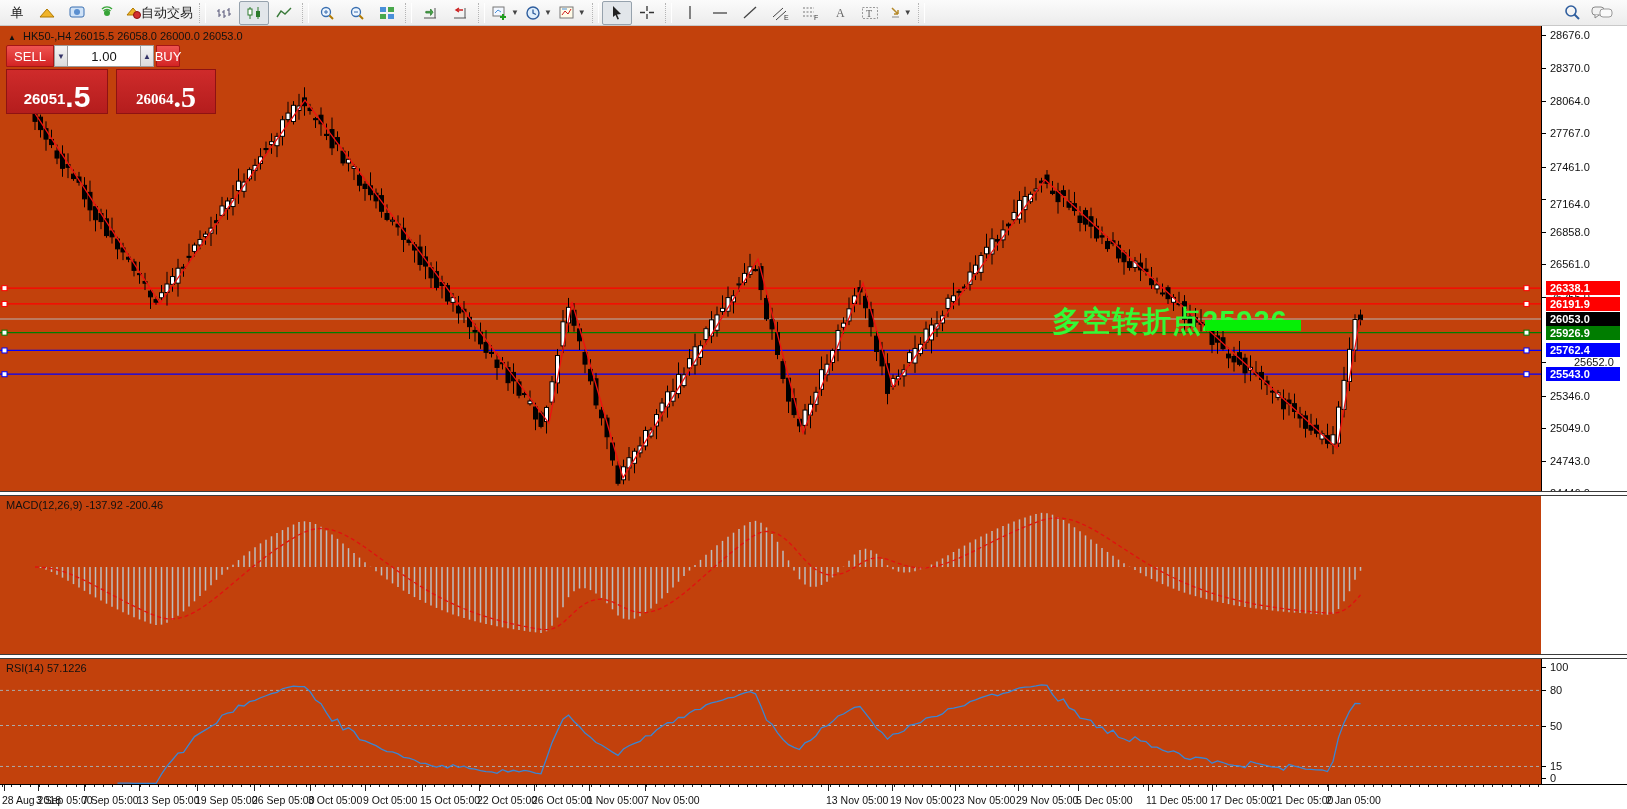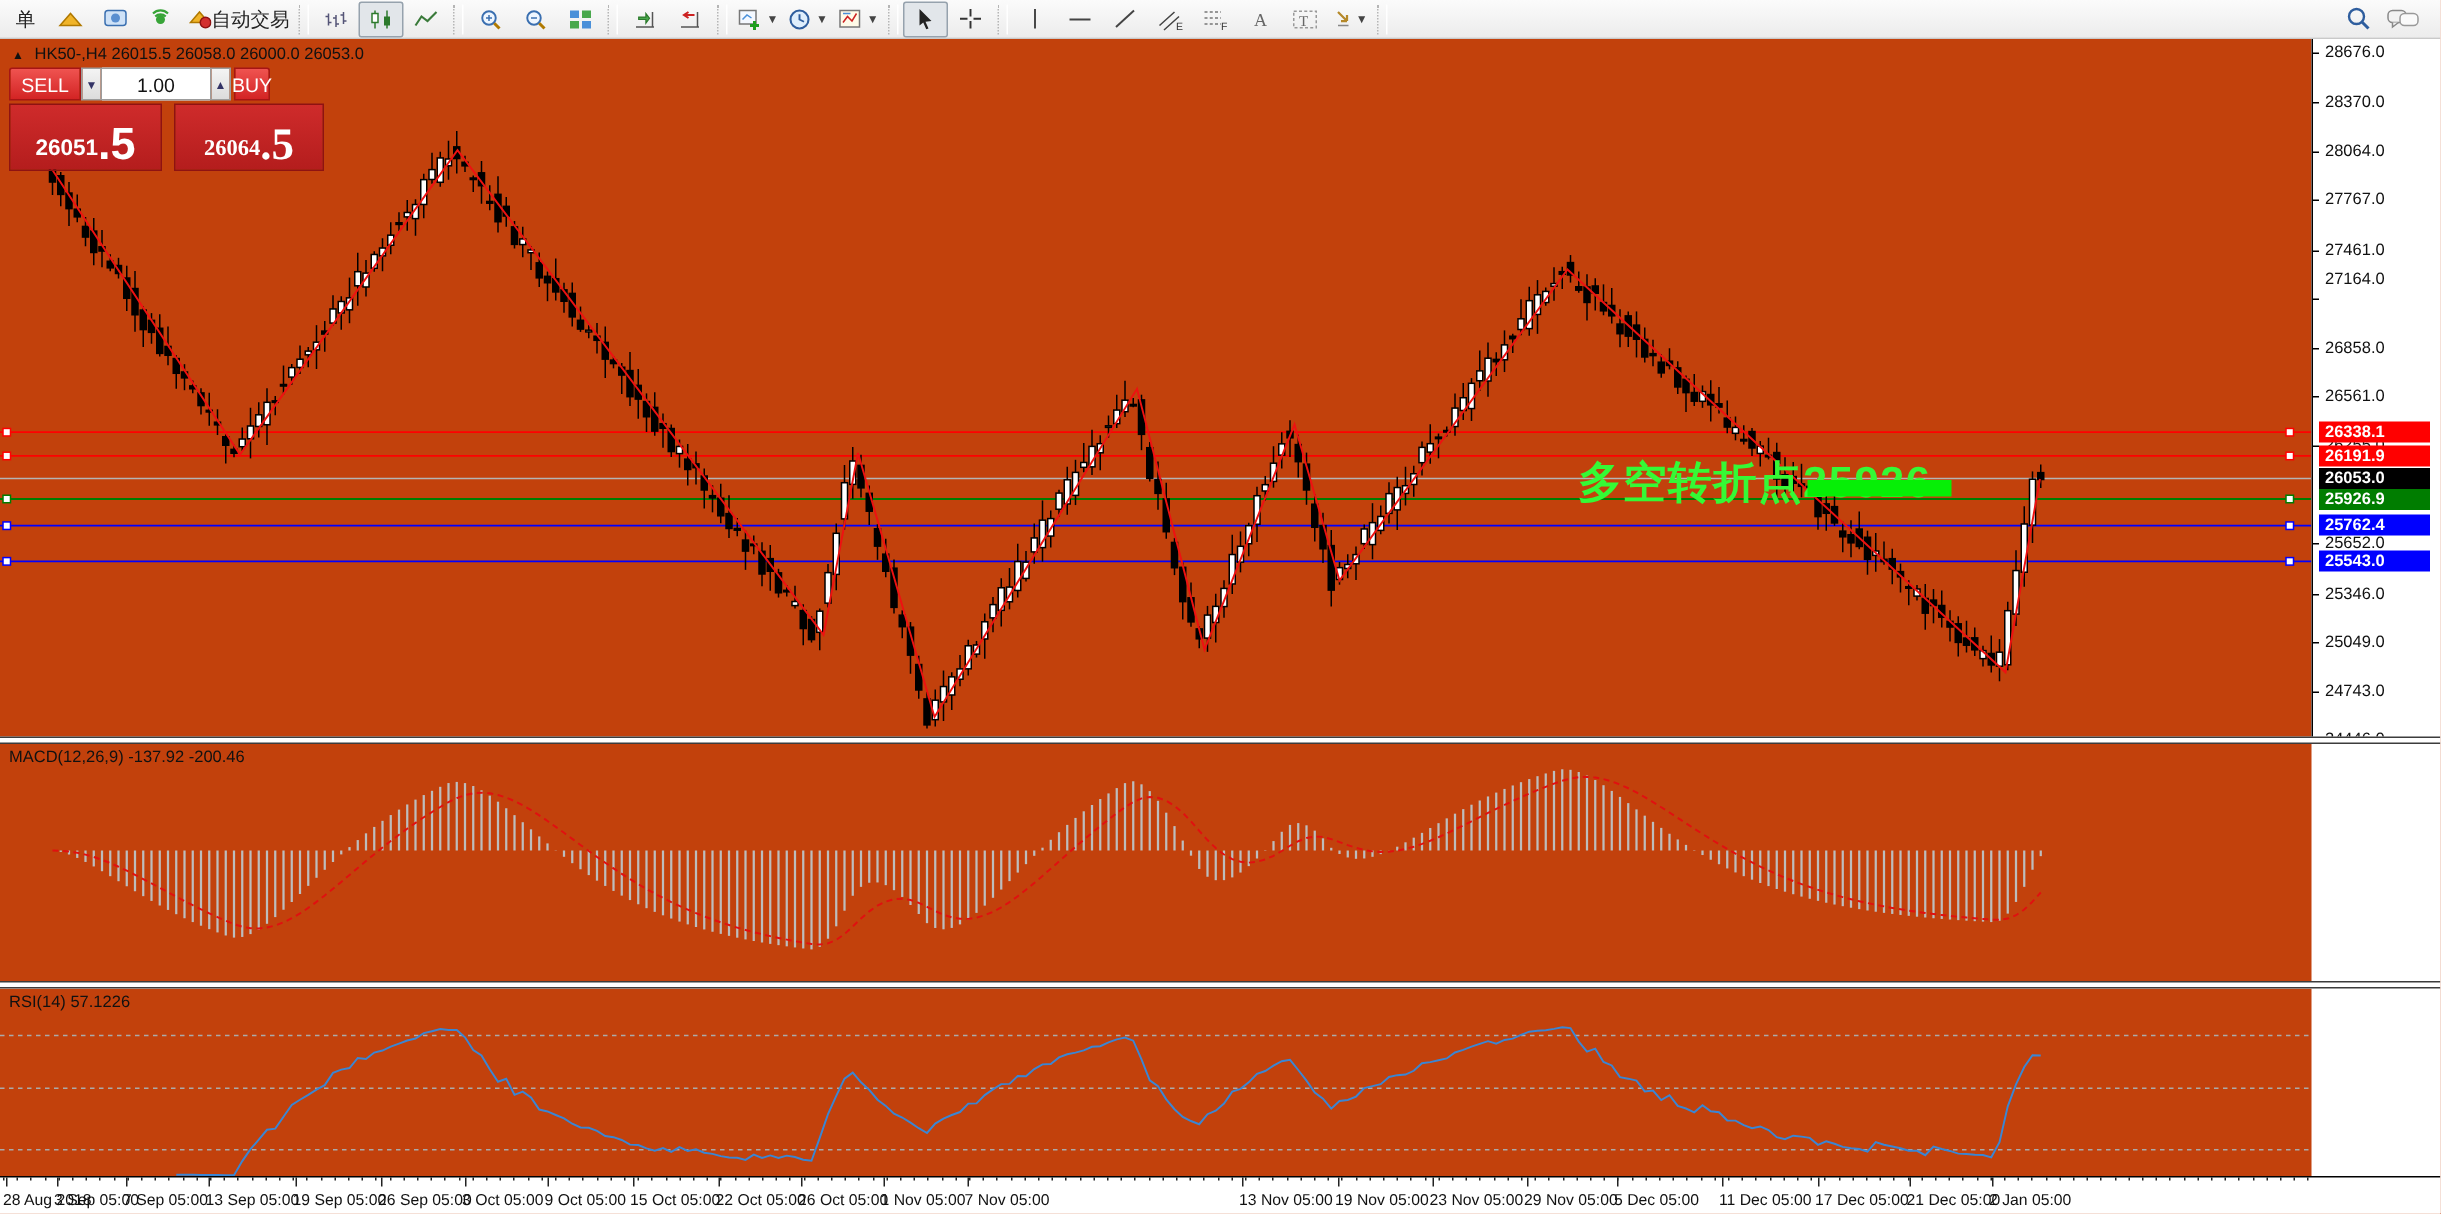--- a/index.html
+++ b/index.html
@@ -785,29 +785,29 @@
       <div class="tick-label" style="top: 3px;">28676.0</div>
       <div class="tick-mark" style="top: 42.1319px;"></div>
       <div class="tick-label" style="top: 36.1319px;">28370.0</div>
       <div class="tick-mark" style="top: 75.2638px;"></div>
       <div class="tick-label" style="top: 69.2638px;">28064.0</div>
       <div class="tick-mark" style="top: 107.421px;"></div>
       <div class="tick-label" style="top: 101.421px;">27767.0</div>
       <div class="tick-mark" style="top: 140.553px;"></div>
       <div class="tick-label" style="top: 134.553px;">27461.0</div>
       <div class="tick-mark" style="top: 172.711px;"></div>
-      <div class="tick-label" style="top: 154px;">27164.0</div>
+      <div class="tick-label" style="top: 172px;">27164.0</div>
       <div class="tick-mark" style="top: 205.843px;"></div>
       <div class="tick-label" style="top: 199.843px;">26858.0</div>
       <div class="tick-mark" style="top: 238px;"></div>
       <div class="tick-label" style="top: 232px;">26561.0</div>
       <div class="tick-mark" style="top: 271.132px;"></div>
       <div class="tick-label" style="top: 265.132px;">26255.0</div>
       <div class="tick-mark" style="top: 336.421px;"></div>
-      <div class="tick-label" style="top: 330px;">25652.0</div>
+      <div class="tick-label" style="top: 330px; margin-left: 24px;">25652.0</div>
       <div class="tick-mark" style="top: 369.553px;"></div>
       <div class="tick-label" style="top: 363.553px;">25346.0</div>
       <div class="tick-mark" style="top: 401.711px;"></div>
       <div class="tick-label" style="top: 395.711px;">25049.0</div>
       <div class="tick-mark" style="top: 434.843px;"></div>
       <div class="tick-label" style="top: 428.843px;">24743.0</div>
       <div class="tick-label" style="top: 461px;">24446.0</div>
       <div class="price-badge" style="top: 255.134px; background: rgb(255, 0, 0);">26338.1</div>
       <div class="price-badge" style="top: 270.964px; background: rgb(255, 0, 0);">26191.9</div>
       <div class="price-badge" style="top: 286.003px; background: rgb(0, 0, 0);">26053.0</div>
@@ -1071,20 +1071,32 @@
 
   <div class="region" id="rsi-region" style="top:659px;height:125px;">
     <div class="pane-label">RSI(14) 57.1226</div>
     <svg id="rsi-svg" width="1541" height="125">
         <line x1="0" y1="31.4" x2="1541" y2="31.4" stroke="#aaaaaa" stroke-width="1" stroke-dasharray="3,3"></line>
         <line x1="0" y1="66.5" x2="1541" y2="66.5" stroke="#aaaaaa" stroke-width="1" stroke-dasharray="3,3"></line>
         <line x1="0" y1="107.44999999999999" x2="1541" y2="107.44999999999999" stroke="#aaaaaa" stroke-width="1" stroke-dasharray="3,3"></line>
         <polyline points="117.5,124.1325865361918 123,124.15560692760084 128.5,124.20921991711961 134,124.28452513814045 139.5,124.31147866829043 145,124.36340506305888 150.5,124.43595412924861 156,124.46194296951333 161.5,115.05977224521075 167,107.13645314961798 172.5,100.79777999782024 178,94.17884192499481 183.5,93.40060411808602 189,85.46093497315529 194.5,77.60509783792835 200,74.15477481467784 205.5,70.92063471824707 211,67.46126042918269 216.5,64.42737204794227 222,56.2347440104986 227.5,54.088289229720765 233,53.040344658771836 238.5,46.282322293089244 244,46.97424821519197 249.5,42.706576497209724 255,41.349917506307726 260.5,38.76029225212383 266,36.75270449650711 271.5,34.6686751846109 277,33.35728256529137 282.5,29.73357151279892 288,28.46576377825833 293.5,27.074129019791922 299,27.721298741342416 304.5,27.657203827731696 310,32.53029208375084 315.5,40.98437520451672 321,44.609864332437134 326.5,53.881317758688915 332,62.13471671994112 337.5,60.13916972651364 343,70.86919989665803 348.5,68.7997203405113 354,72.57361034383425 359.5,80.71288197482616 365,81.97695804123225 370.5,84.32164397428392 376,86.6045731696994 381.5,90.14170595991108 387,92.64309824286886 392.5,92.86727012111639 398,94.92987336665985 403.5,98.35669925457165 409,99.10730132340466 414.5,100.98870086861001 420,104.07174336698814 425.5,104.39044544906623 431,106.59573767784929 436.5,108.17101605871328 442,106.36721497439757 447.5,108.9123983619788 453,105.78164889646965 458.5,108.31340452552757 464,107.23637505791352 469.5,109.50207753211242 475,110.22571033820304 480.5,111.72767396360682 486,112.68733369448326 491.5,112.81570244864125 497,114.27755636209288 502.5,110.74274154812291 508,112.94917196907615 513.5,111.29108217831559 519,112.90802128970097 524.5,111.41860121595903 530,112.30844698406347 535.5,114.15396183257715 541,114.80834617062328 546.5,99.53223026357814 552,83.7328620169433 557.5,71.64043482820682 563,60.1249219578365 568.5,56.09941998860873 574,62.52302359104955 579.5,67.53931739478092 585,74.12241927255393 590.5,78.26443748537768 596,83.50311207792313 601.5,86.01864472360843 607,89.43848431136836 612.5,93.12594350087346 618,96.33467185094713 623.5,90.04189951272213 629,86.70636520139128 634.5,84.3344735620437 640,82.35780395957948 645.5,76.76681051158005 651,76.5839205335538 656.5,71.07705572942555 662,67.2811533957041 667.5,63.742940974009215 673,63.59879891203402 678.5,58.33752997331875 684,58.49166392360535 689.5,53.733760165226116 695,50.565336354799406 700.5,50.281288943202505 706,45.93824773433721 711.5,43.870486547127626 717,42.732193191034 722.5,41.21370403587891 728,38.85861438267682 733.5,38.47163690886629 739,35.94313242966166 744.5,33.91297518856534 750,32.69731578219123 755.5,34.79033181766307 761,47.18208485610264 766.5,61.20305011395626 772,65.1748001093301 777.5,73.91034352689358 783,80.47992753289826 788.5,85.61494668380521 794,88.336325590631 799.5,90.48128016409511 805,83.78558371032742 810.5,81.42833881164674 816,76.68810392090538 821.5,68.71711254573412 827,66.92538083966053 832.5,62.591345189803384 838,56.94861216927865 843.5,55.02332183286812 849,51.43880745172422 854.5,48.44724054097943 860,47.533186042163095 865.5,54.33018272419238 871,61.45510248097772 876.5,69.41048417391607 882,73.42400876400295 887.5,80.12279430515865 893,75.03090427589439 898.5,74.32287656087654 904,72.03710503121522 909.5,66.41717680407714 915,65.08205376147325 920.5,63.74466666649917 926,58.991694433088256 931.5,57.77385796773999 937,57.396338806067725 942.5,54.86364381266471 948,49.776727213021886 953.5,49.10446631905313 959,47.87870184520571 964.5,46.62590307375066 970,42.64792580900202 975.5,40.96251278092579 981,38.717395519191484 986.5,36.89439427367399 992,35.12538460657996 997.5,36.73400427557155 1003,34.297396296876116 1008.5,33.44856099163454 1014,30.871048083952743 1019.5,28.806823059255475 1025,28.17232673344535 1030.5,27.797281943589493 1036,26.91892752447217 1041.5,25.895789376641584 1047,26.392487045817663 1052.5,35.416795223638935 1058,42.04544022554947 1063.5,40.13332985082746 1069,48.94149199340777 1074.5,51.277855546416106 1080,59.10730999705321 1085.5,60.113759980049714 1091,61.4436784356161 1096.5,68.60064652759752 1102,68.0319847553684 1107.5,74.41006093520546 1113,71.13419806361475 1118.5,78.30295272628072 1124,79.99447237501347 1129.5,82.51759220970257 1135,77.80809522674502 1140.5,81.86044448246267 1146,82.52516116861698 1151.5,87.99628698624241 1157,88.09072401925243 1162.5,91.13538928043414 1168,93.13438170474745 1173.5,91.97505148222074 1179,94.33366944817716 1184.5,99.10049764743054 1190,100.4796672207543 1195.5,98.11582984678287 1201,98.73589005697912 1206.5,99.59768892625233 1212,104.19295561126819 1217.5,101.8726585940685 1223,103.50407759439415 1228.5,105.61473954129372 1234,106.46719326037919 1239.5,106.98029053338058 1245,108.70362070385971 1250.5,102.41088396424493 1256,104.17799431973026 1261.5,105.37405615840726 1267,106.54165755746045 1272.5,108.12277258959162 1278,108.22927823000175 1283.5,111.14167645080998 1289,105.36824607685155 1294.5,107.02011643770706 1300,108.29527794150188 1305.5,110.0735681871299 1311,110.38298446537499 1316.5,110.8945179963834 1322,110.9829775910237 1327.5,112.54883086621437 1333,102.44988766068151 1338.5,78.57130105896982 1344,63.86641852761081 1349.5,52.322975633220565 1355,44.51512060031963 1360.5,44.60336772019428" fill="none" stroke="#3a86d4" stroke-width="1.3"></polyline>
       </svg>
   </div>
+  <div class="axis-col" id="rsi-axis" style="top:659px;height:125px;">
+      <div class="tick-mark" style="top: 8px;"></div>
+      <div class="tick-label" style="top: 2px;">100</div>
+      <div class="tick-mark" style="top: 31.4px;"></div>
+      <div class="tick-label" style="top: 25.4px;">80</div>
+      <div class="tick-mark" style="top: 66.5px;"></div>
+      <div class="tick-label" style="top: 60.5px;">50</div>
+      <div class="tick-mark" style="top: 107.45px;"></div>
+      <div class="tick-label" style="top: 101.45px;">15</div>
+      <div class="tick-mark" style="top: 119px;"></div>
+      <div class="tick-label" style="top: 113px;">0</div>
+    </div>
 
   <div id="time-axis">
       <div class="t-tick" style="left: 2px; height: 2px;"></div>
       <div class="t-tick" style="left: 11.2px; height: 2px;"></div>
       <div class="t-tick" style="left: 20.4px; height: 2px;"></div>
       <div class="t-tick" style="left: 29.6px; height: 2px;"></div>
       <div class="t-tick" style="left: 38.8px; height: 2px;"></div>
       <div class="t-tick" style="left: 48px; height: 2px;"></div>
       <div class="t-tick" style="left: 57.2px; height: 2px;"></div>
       <div class="t-tick" style="left: 66.4px; height: 2px;"></div>

